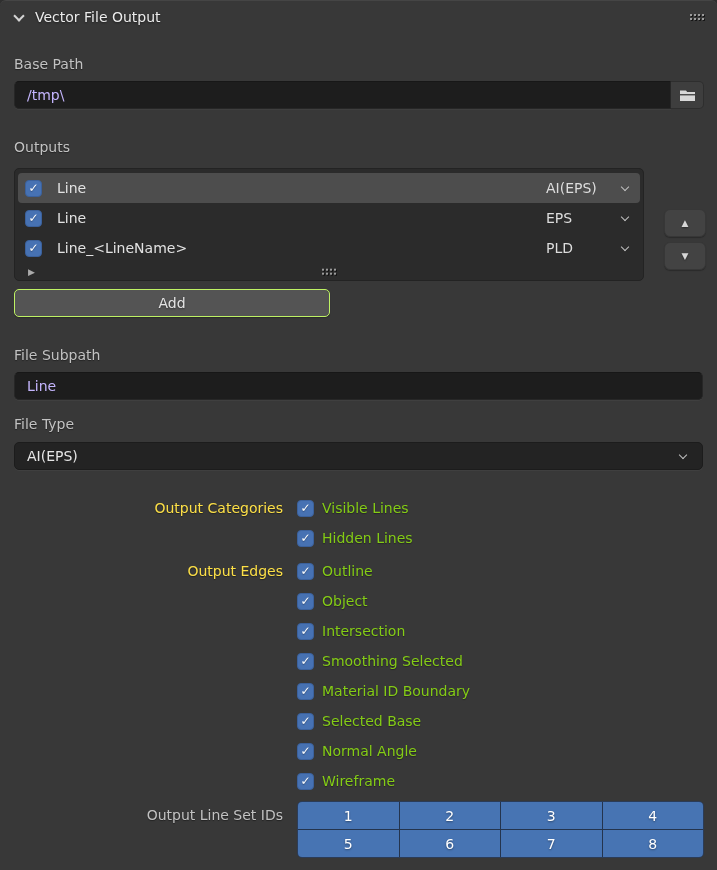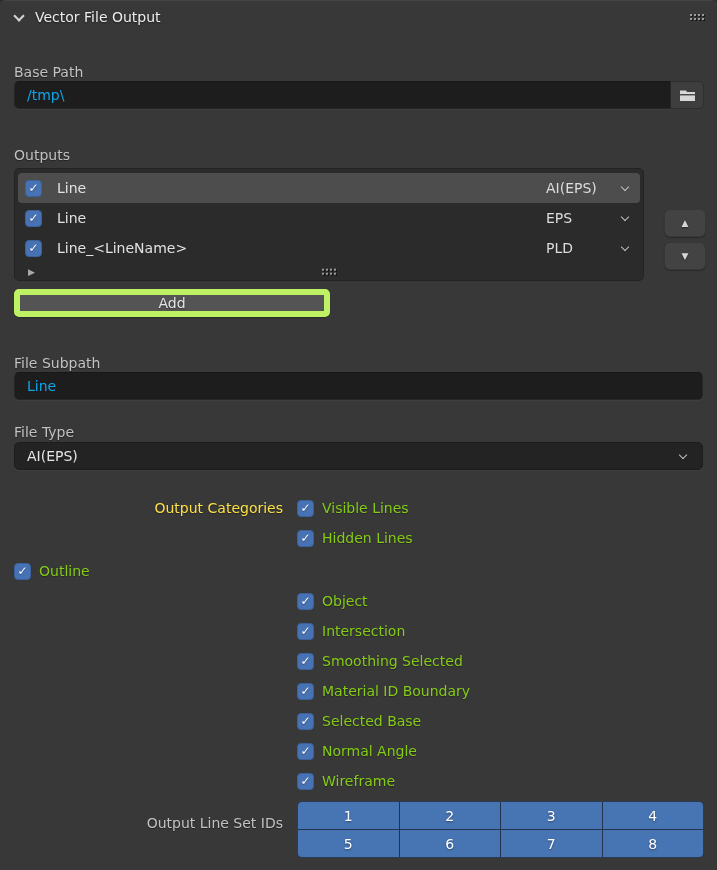--- a/index.html
+++ b/index.html
@@ -19,29 +19,29 @@
   .chev { display:inline-block; width:8px; height:8px;
     border-right:2px solid #d4d4d4; border-bottom:2px solid #d4d4d4;
     transform:rotate(45deg); }
   .panel-header .chev { margin:-3px 12px 0 2px; }
   .panel-title { color:#ececec; text-shadow:0 1px 2px rgba(0,0,0,.45); }
   .grip { display:grid; grid-template-columns:repeat(4,2px); grid-auto-rows:2px; gap:2px; }
   .grip i { display:block; background:#9b9b9b; box-shadow:1px 1px 0 rgba(0,0,0,.6); }
   .panel-header .grip { margin-left:auto; }
 
   
-  .field-label { position:absolute; left:14px; color:#c2c2c2; text-shadow:0 1px 1px rgba(0,0,0,.4);margin-top:8px; }
+  .field-label { position:absolute; left:14px; color:#c2c2c2; text-shadow:0 1px 1px rgba(0,0,0,.4); }
   .text-input {
     background:#1d1d1d; border:1px solid #272727; border-top-color:#171717;
-    color:#0ea5e9; font: inherit; height:28px; padding:0 12px;
+    color:#c4b5fd; font: inherit; height:28px; padding:0 12px;
     border-radius:5px; outline:none; width:100%;
     box-shadow:0 1px 0 rgba(255,255,255,.04);
   }
   .btn {
-    background:#545454; border:6px solid #bef264; border-radius:5px;
+    background:#545454; border:1px solid #bef264; border-radius:5px;
     color:#e4e4e4; display:flex; align-items:center; justify-content:center;
     cursor:pointer; text-shadow:0 1px 2px rgba(0,0,0,.4); font:inherit;
     box-shadow:0 1px 1px rgba(0,0,0,.25);
   }
 
   
   .basepath-row { position:absolute; left:14px; top:80px; width:690px; height:28px; display:flex; }
   .basepath-row .text-input { border-radius:5px 0 0 5px; flex:1; }
   .folder-btn {
     width:33px; height:28px; background:#3e3e3e; border:1px solid #2e2e2e; border-left:none;
@@ -91,21 +91,21 @@
   .prop-row { height:30px; display:flex; align-items:center; }
   .prop-row.group-gap { margin-top:3px; }
   .prop-label { width:283px; text-align:right; padding-right:0; color:#fde047;
     text-shadow:0 1px 1px rgba(0,0,0,.4); flex:none; }
   .prop-row .checkbox { margin-left:14px; }
   .cb-label { margin-left:8px; color:#84cc16; text-shadow:0 1px 1px rgba(0,0,0,.35); cursor:pointer; }
 
   
   .ids-label { position:absolute; left:0; top:800px; width:283px; height:28px;
     display:flex; align-items:center; justify-content:flex-end; color:#c2c2c2;
-    text-shadow:0 1px 1px rgba(0,0,0,.4);margin-top:8px; }
+    text-shadow:0 1px 1px rgba(0,0,0,.4); }
   .ids-grid {
     position:absolute; left:297px; top:800px; width:407px; height:57px;
     display:grid; grid-template-columns:repeat(4,1fr); grid-template-rows:1fr 1fr;
     gap:1px; background:#24344e; border-radius:5px; overflow:hidden;
     border:1px solid #2b3c58;
   }
   .id-btn { background:#4774b3; color:#ffffff; display:flex; align-items:center; justify-content:center;
     cursor:pointer; text-shadow:0 1px 2px rgba(0,0,0,.4); }
 
   .folder-svg { display:block; }
@@ -211,20 +211,21 @@
       <span class="cb-label">Visible Lines</span>
     </div>
     <div class="prop-row">
       <span class="prop-label"></span>
       <span class="checkbox">
           <span>✓</span>
         </span>
       <span class="cb-label">Hidden Lines</span>
     </div>
     <div class="prop-row group-gap">
+      <span class="prop-label">Output Edges</span>
       <span class="checkbox">
           <span>✓</span>
         </span>
       <span class="cb-label">Outline</span>
     </div>
     <div class="prop-row">
       <span class="prop-label"></span>
       <span class="checkbox">
           <span>✓</span>
         </span>

